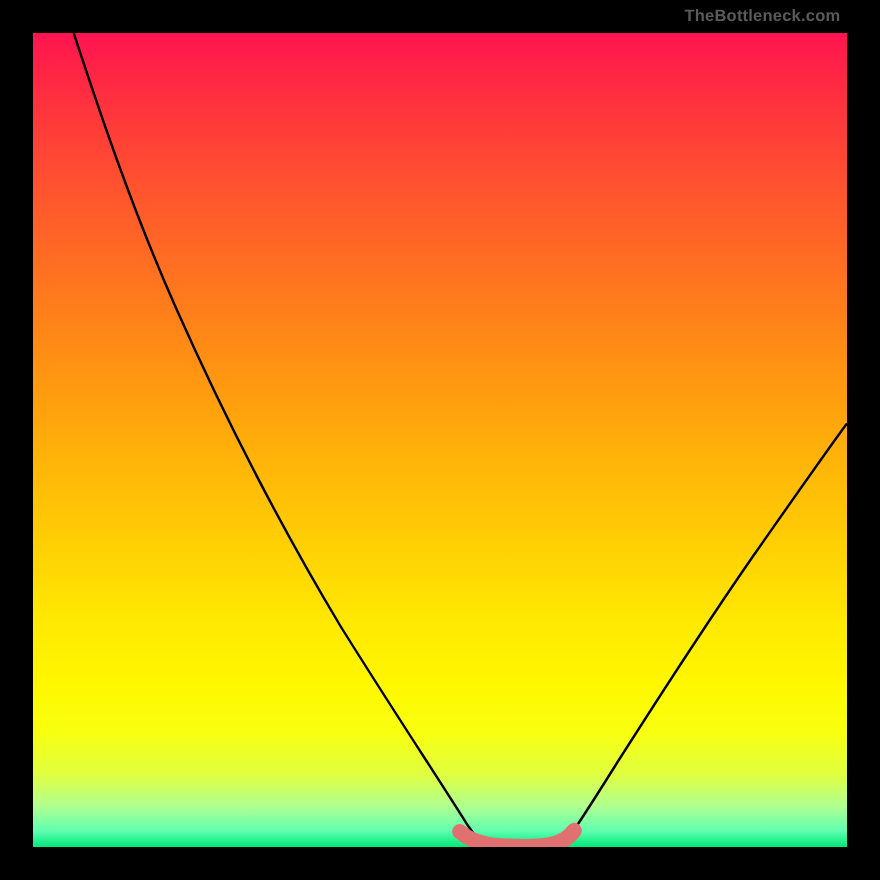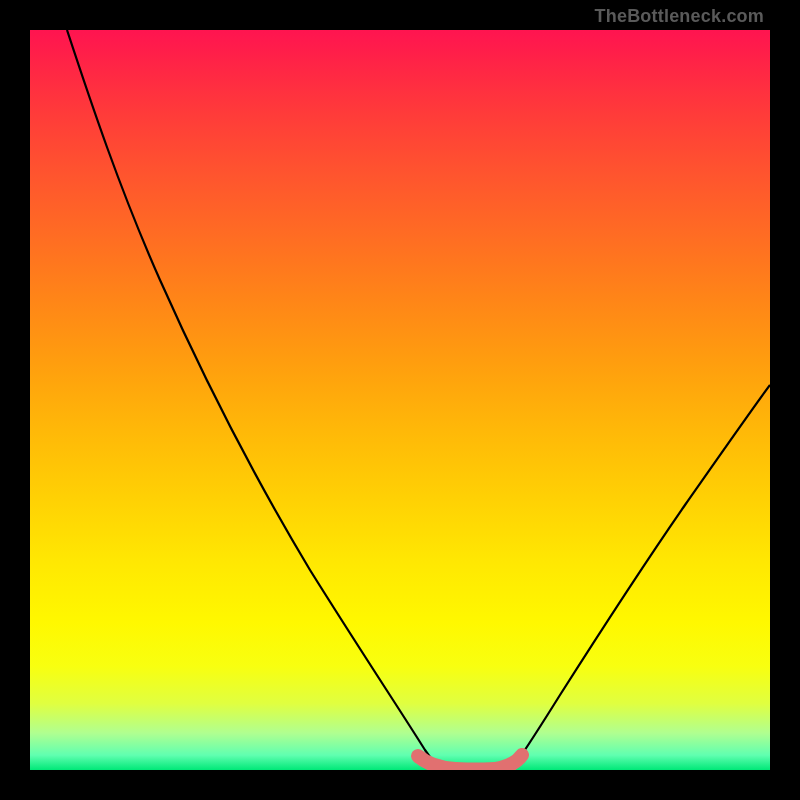--- a/index.html
+++ b/index.html
@@ -33,21 +33,21 @@
       #b0ff90 95%,
       #60ffb0 98%,
       #00e878 100%
     );
   }
   .watermark {
     position: absolute;
     top: 6px;
     right: 36px;
     font-family: Arial, Helvetica, sans-serif;
-    font-size: 18px;
+    font-size: 15px;
     font-weight: 600;
     color: #5a5a5a;
     letter-spacing: 0.2px;
   }
   svg.curves {
     position: absolute;
     left: 0;
     top: 0;
     width: 740px;
     height: 740px;

